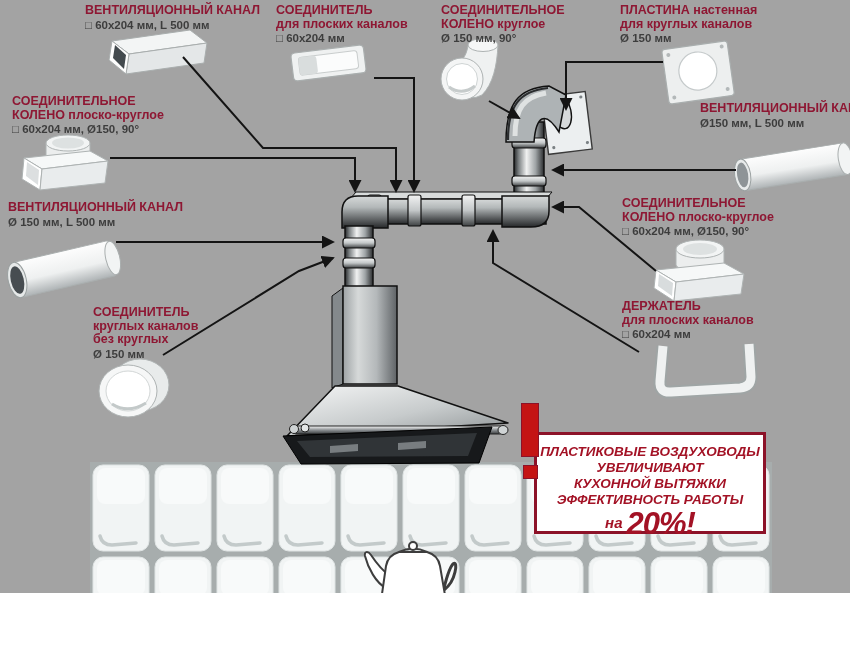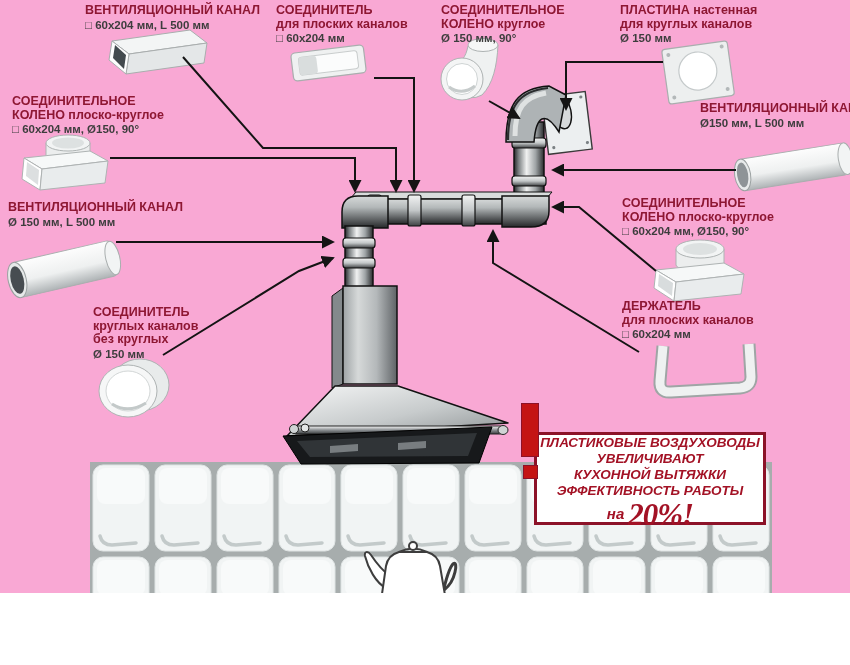--- a/index.html
+++ b/index.html
@@ -1,27 +1,27 @@
 <!DOCTYPE html>
 <html><head>
 <meta charset="utf-8">
 <style>
   html,body{margin:0;padding:0;background:#fff;}
-  .stage{position:relative;width:850px;height:593px;background:#f9a8d4;overflow:hidden;
+  .stage{position:relative;width:850px;height:593px;background:#a3a3a3;overflow:hidden;
          font-family:"Liberation Sans",sans-serif;}
   .scene{position:absolute;left:0;top:0;pointer-events:none;}
   .lbl{position:absolute;color:#8e1733;font-weight:700;font-size:12.5px;line-height:13.5px;white-space:nowrap;}
   .lbl .t{color:#8e1733;}
   .lbl .d{color:#3d3d3d;font-size:11.5px;font-weight:700;margin-top:1px;}
   .infobox{position:absolute;left:534px;top:432px;width:226px;height:87px;border:3px solid #8c1228;
-           background:#fff;text-align:center;
+           background:#fff;text-align:center;padding-top:9px;
            color:#a31225;font-style:italic;font-weight:700;font-size:13.5px;line-height:16px;}
   .infobox .big{margin-top:2px;}
   .infobox .pre{font-size:15px;vertical-align:6px;margin-right:4px;}
-  .infobox .val{font-size:31px;line-height:28px;letter-spacing:-1px;font-family:Liberation Serif, serif;}
+  .infobox .val{font-size:31px;line-height:28px;letter-spacing:-1px;}
   .excl-bar{position:absolute;left:521px;top:403px;width:16px;height:52px;background:#c41414;border:1px solid #8c1228;}
   .excl-dot{position:absolute;left:523px;top:465px;width:13px;height:12px;background:#c41414;border:1px solid #8c1228;}
 </style>
 </head>
 <body>
 
 <div class="stage">
 
 <svg class="scene" width="850" height="665" viewBox="0 0 850 665">
   <defs>

